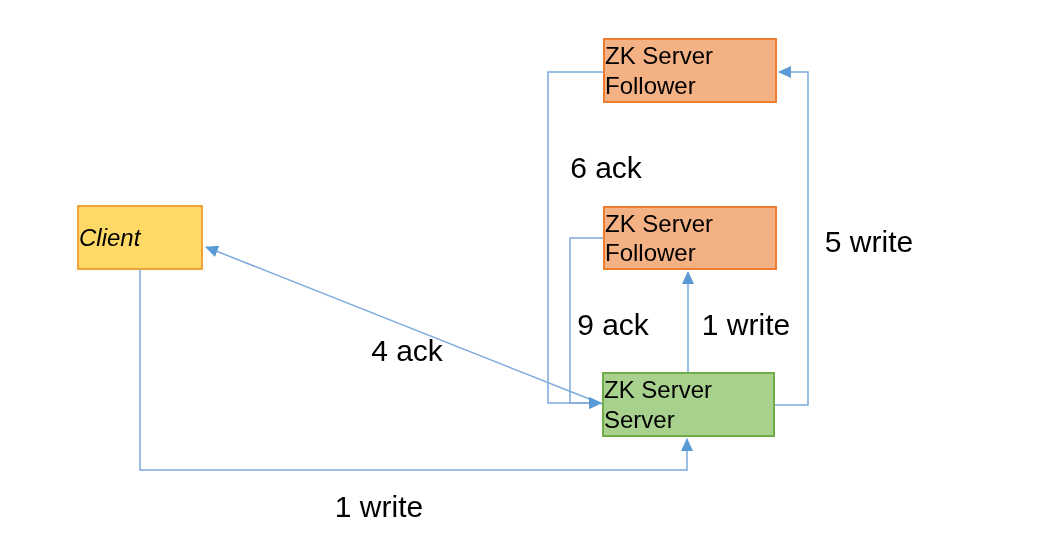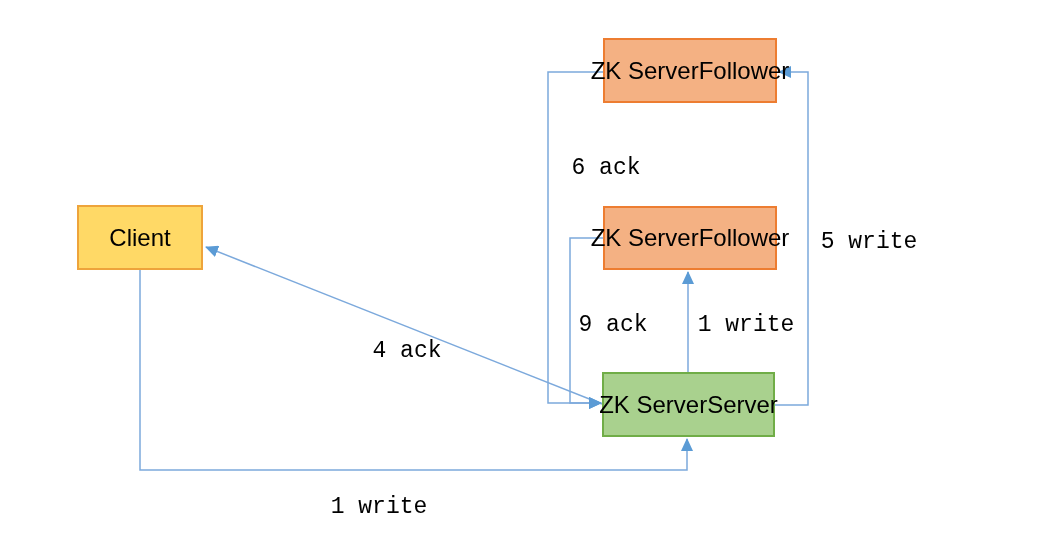--- a/index.html
+++ b/index.html
@@ -25,40 +25,39 @@
     stroke: var(--arrow_line, #7CA9DC);
     stroke-width: 1.5;
   }
   .arrow-head {
     fill: var(--arrow_head, #5B9BD5);
   }
   .node {
     position: absolute;
     box-sizing: border-box;
     display: flex;
-    flex-direction: row;
-    align-items: center;
+    flex-direction: column;
+    align-items: flex-start;
     justify-content: center;
     border: 2px solid #000;
     font-size: 24px;
     line-height: 1.22;
     text-align: center;
     color: var(--label_text, #000000);
     white-space: nowrap;
   }
-  .node-client   { background: var(--client_fill);   border-color: var(--client_border); }
+  .node-client   { background: var(--client_fill);   border-color: var(--client_border); font-style: italic; }
   .node-follower { background: var(--follower_fill); border-color: var(--follower_border); }
   .node-leader   { background: var(--leader_fill);   border-color: var(--leader_border); }
   .edge-label {
     position: absolute;
     transform: translate(-50%, -50%);
-    font-size: 23px;
+    font-size: 30px;
     color: var(--label_text, #000000);
     white-space: nowrap;
-    font-family: Liberation Mono, monospace;
   }
 </style>
 </head>
 <body>
 
 <div class="canvas">
 
   <svg class="connector-layer" width="1037" height="545" viewBox="0 0 1037 545">
     <defs>
       <marker id="ah" markerUnits="userSpaceOnUse" markerWidth="14" markerHeight="12" refX="12" refY="6" orient="auto">

